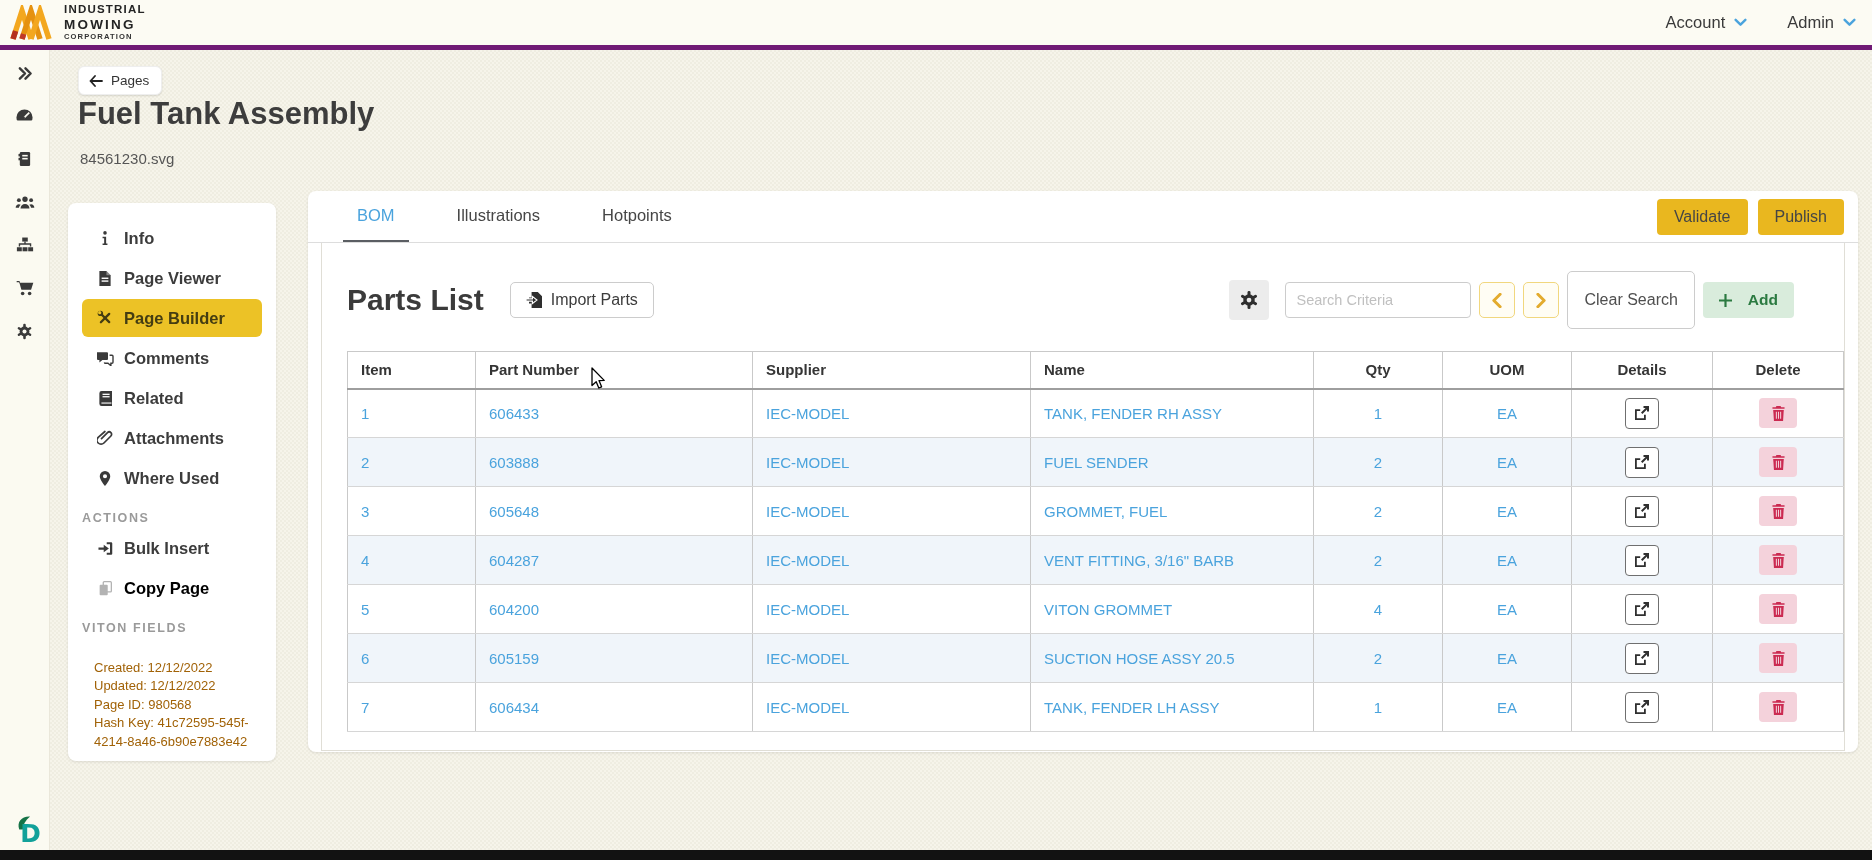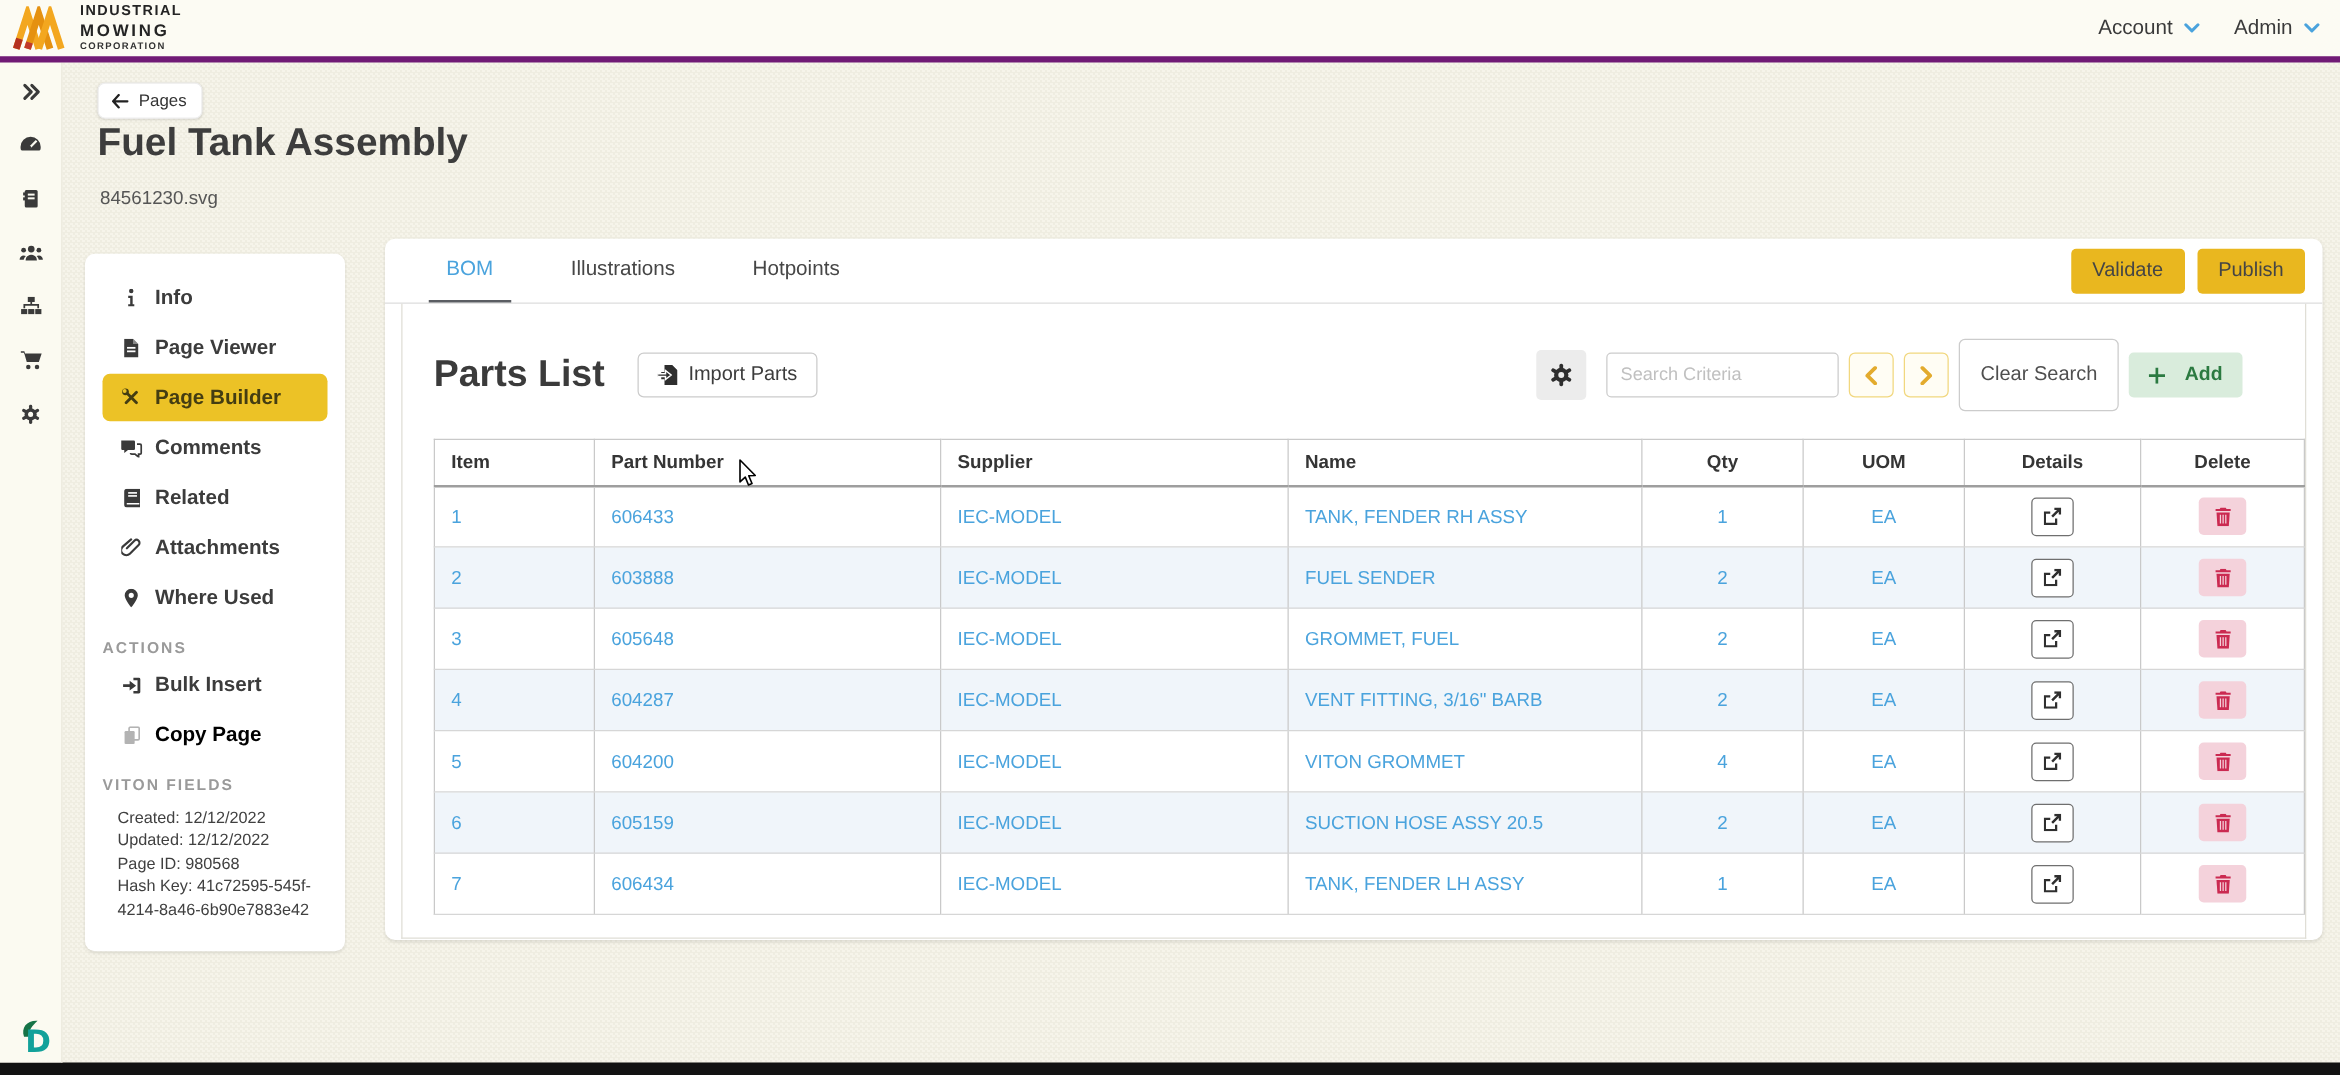--- a/index.html
+++ b/index.html
@@ -19,21 +19,21 @@
   .topbar {
     position:absolute; left:0; top:0; width:1872px; height:50px;
     background:#fcfbf3; border-bottom:5px solid #701a75;
     display:flex; align-items:center; padding:0 16px 0 10px; z-index:5;
   }
   .brand { display:flex; align-items:center; gap:8px; }
   .brand-text { line-height:1; color:#242424; }
   .brand-l1 { font-size:11.5px; font-weight:bold; letter-spacing:1.2px; }
   .brand-l2 { font-size:13.5px; font-weight:bold; letter-spacing:2.2px; margin-top:2px;}
   .brand-l3 { font-size:7.6px; font-weight:bold; letter-spacing:1.1px; margin-top:2px; color:#333;}
-  .topnav { margin-left:auto; display:flex; align-items:center; gap:27px; }
+  .topnav { margin-left:auto; display:flex; align-items:center; gap:40px; }
   .topnav-item { display:flex; align-items:center; gap:9px; font-size:16.5px; color:#3a3a3a; cursor:pointer; }
   .chev-blue { color:#4aa3dd; }
 
   
   .rail {
     position:absolute; left:0; top:50px; width:50px; height:800px;
     background:#fbfaf1; border-right:1px solid #eae7da;
     display:flex; flex-direction:column; align-items:center;
     padding-top:13px; gap:23px; z-index:4; color:#3a3a3a;
   }
@@ -64,21 +64,21 @@
   .nav-item .ni-ic { width:20px; display:flex; justify-content:center; color:#3a3a3a; }
   .nav-item.active { background:#ecc226; color:#443d12; }
   .nav-item.active .ni-ic { color:#443d12; }
   .nav-item.disabled { color:#000000; cursor:default; }
   .nav-item.disabled .ni-ic { color:#b3b3b3; }
   .side-section {
     margin:14px 0 4px 14px; font-size:12.5px; letter-spacing:1.6px;
     color:#9a9a9a; font-weight:600;
   }
   .sys-meta {
-    margin:10px 12px 0 26px; font-size:13px; color:#404040; line-height:1.42;
+    margin:24px 12px 0 26px; font-size:13px; color:#a16207; line-height:1.42;
   }
 
   
   .main-card {
     position:absolute; left:308px; top:191px; width:1550px; height:561px;
     background:#fff; border-radius:8px; box-shadow:0 1px 3px rgba(0,0,0,.10);
     overflow:hidden;
   }
   .tabbar {
     height:52px; display:flex; align-items:stretch;

